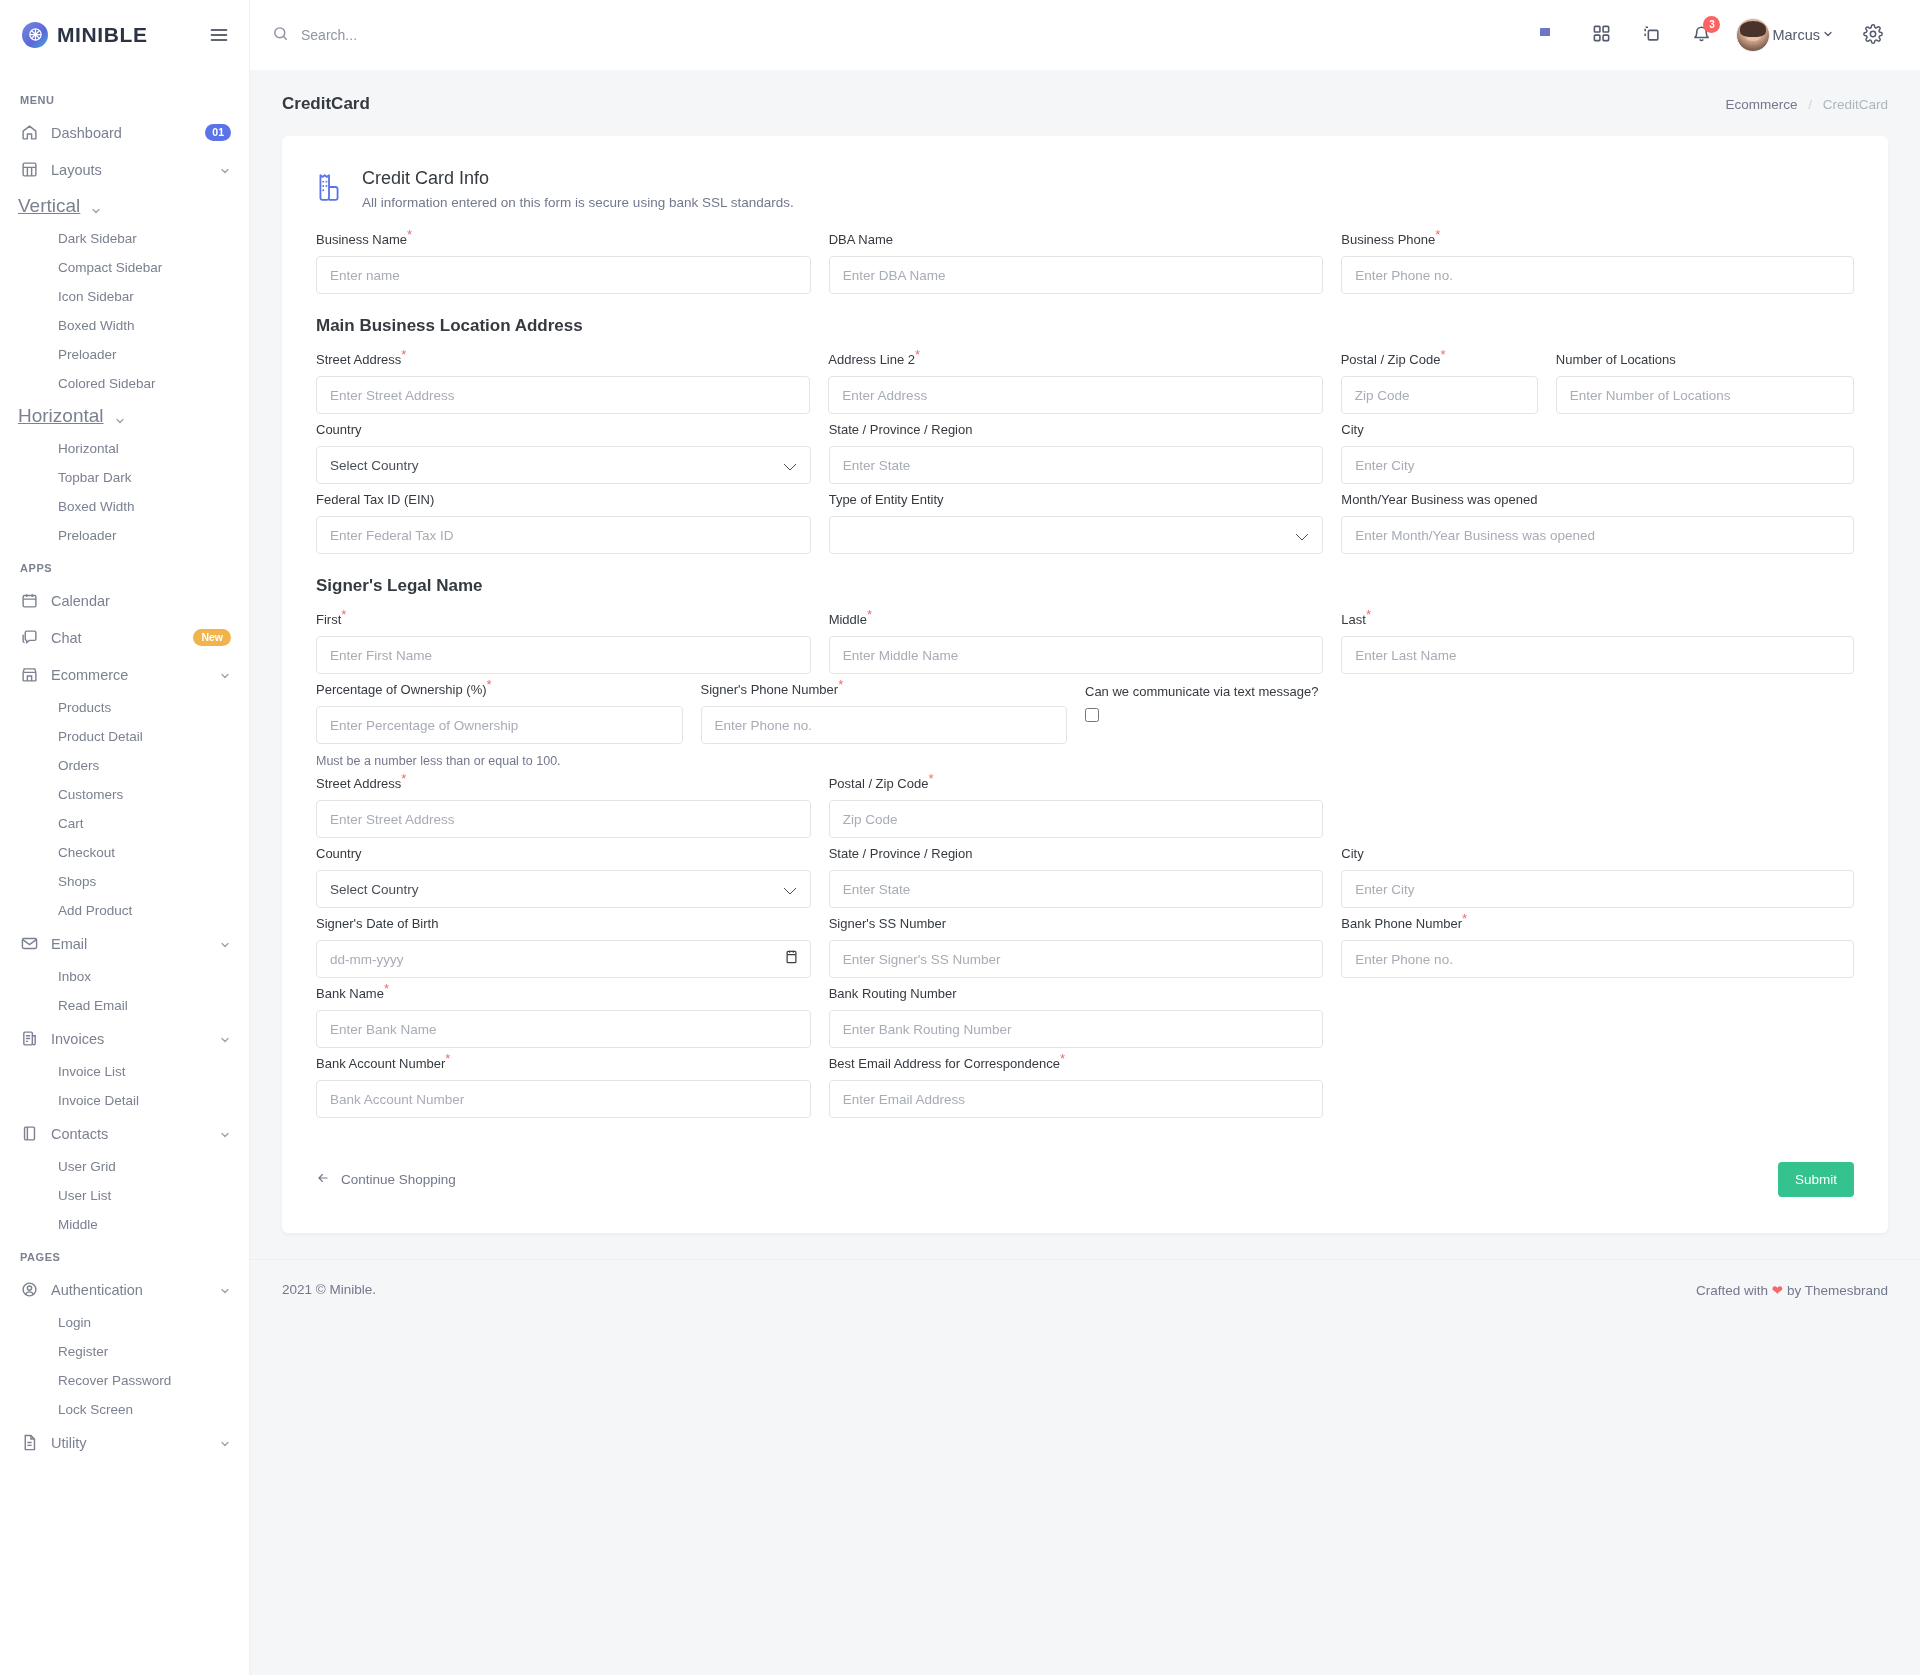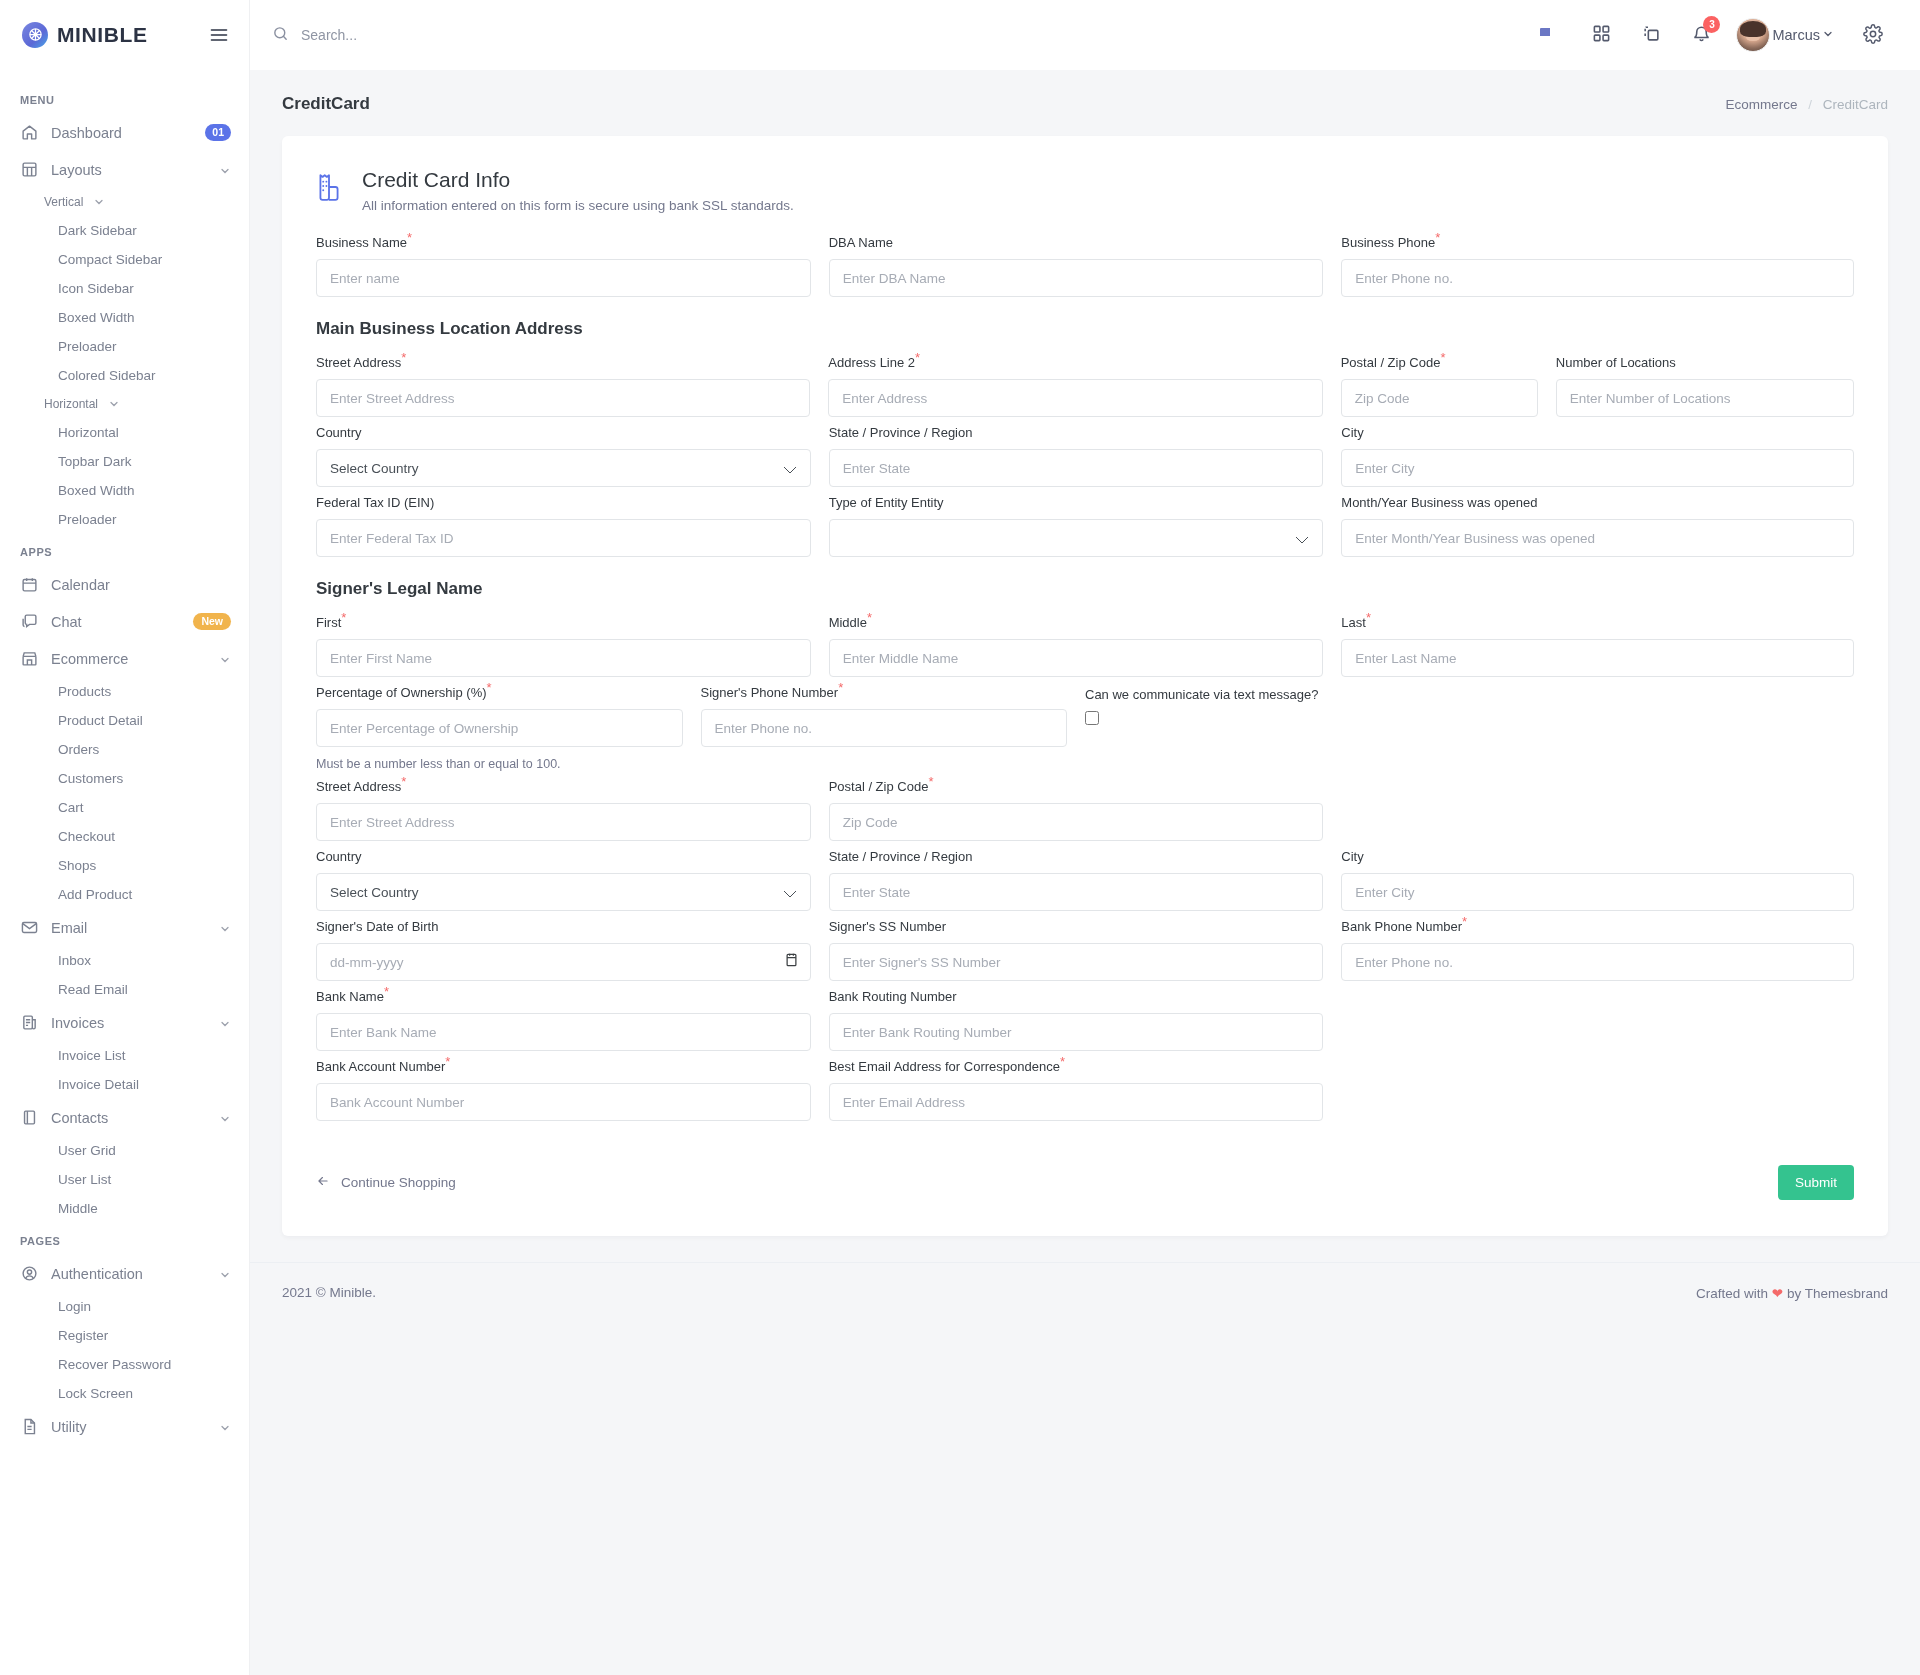--- a/index.html
+++ b/index.html
@@ -55,22 +55,22 @@
   .badge-num {
     background: #5b73e8; color: #fff; font-size: 10.5px; font-weight: bold;
     border-radius: 9px; padding: 2px 7px; line-height: 1.2;
   }
   .badge-new {
     background: #f1b44c; color: #fff; font-size: 10.5px; font-weight: bold;
     border-radius: 9px; padding: 2px 8px; line-height: 1.3;
   }
   .sub1 {
     display: flex; align-items: center; gap: 10px;
-    padding: 7px 18px 7px 44px; cursor: pointer;
-    color: #7b8190; font-size: 12px;
+    padding: 7px 18px 7px 18px; cursor: pointer;
+    color: #7b8190; font-size: 19px; text-decoration: underline;
   }
   .sub2 {
     padding: 7px 18px 7px 58px; cursor: pointer;
     color: #7b8190; font-size: 13.5px;
   }
 
   
   .main { flex: 1; display: flex; flex-direction: column; min-width: 0; background: #f5f6f8; }
 
   .topbar {
@@ -139,21 +139,21 @@
 
   .content { padding: 0 32px; }
   .card {
     background: #fff; border-radius: 6px;
     box-shadow: 0 2px 4px rgba(15,34,58,.04);
     padding: 26px 28px 30px 28px;
   }
 
   .cc-head { display: flex; align-items: flex-start; gap: 20px; padding: 6px 0 22px 6px; }
   .cc-icon { color: #5b73e8; flex: 0 0 auto; margin-top: 4px; }
-  .cc-title { font-size: 21px; color: #343a40; margin-bottom: 6px; }
+  .cc-title { font-size: 18px; color: #343a40; margin-bottom: 6px; }
   .cc-sub { font-size: 13.5px; color: #74788d; }
 
   .sec-title {
     font-size: 17px; font-weight: bold; color: #343a40;
     margin: 22px 0 16px 6px;
   }
 
   .row { display: flex; gap: 0; margin-bottom: 8px; padding: 0 6px; }
   .col { padding-right: 18px; }
   .c33 { width: 33.333%; }

